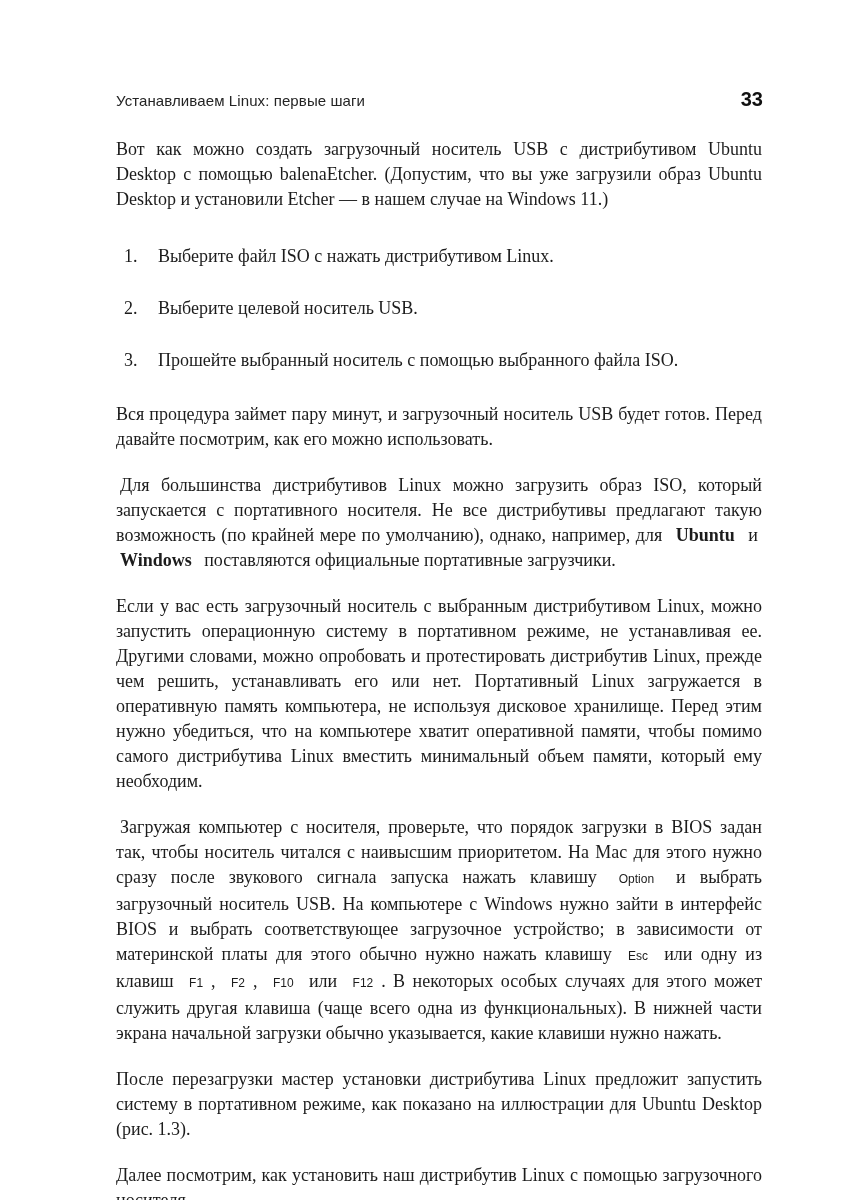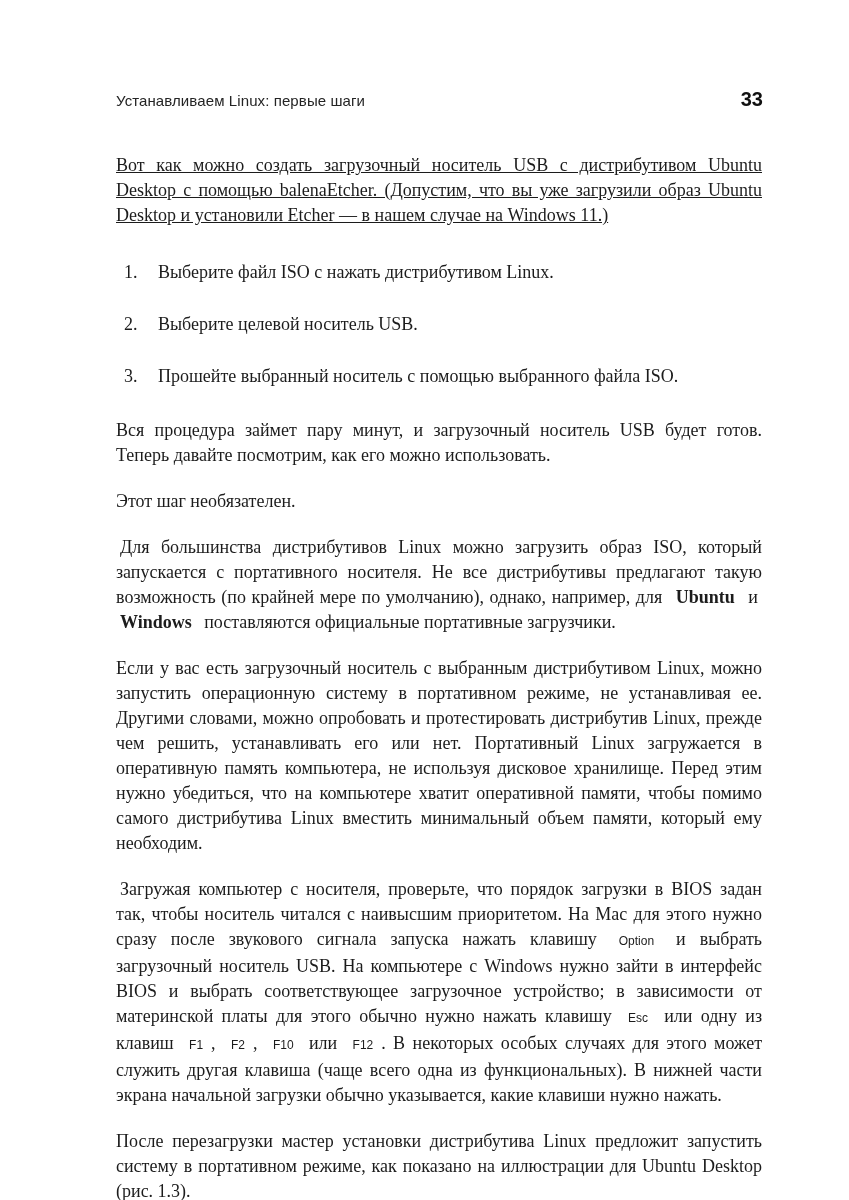--- a/index.html
+++ b/index.html
@@ -40,21 +40,21 @@
     left: 100px;
     width: 662px;
   }
   .para {
     font-size: 18px;
     line-height: 25px;
     text-align: justify;
     margin-top: 13px;
     hyphens: auto;
   }
-  .body-col > :first-child { margin-top: 16px; text-decoration: underline; }
+  .body-col > :first-child { margin-top: 0; }
   .steps {
     list-style: none;
     margin-top: 16px;
     margin-bottom: 4px;
   }
   .step {
     display: flex;
     font-size: 18px;
     line-height: 25px;
     margin-top: 11px;
@@ -105,24 +105,23 @@
       <li class="step">
           <span class="step-num">2.</span>
           <span class="step-text">Выберите целевой носитель USB.</span>
         </li>
       <li class="step">
           <span class="step-num">3.</span>
           <span class="step-text">Прошейте выбранный носитель с помощью выбранного файла ISO.</span>
         </li>
     </ol>
 
-    <p class="para">Вся процедура займет пару минут, и загрузочный носитель USB будет готов. Теперь давайте посмотрим, как его можно использовать.</p>
+    <p class="para">Вся процедура займет пару минут, и загрузочный носитель USB будет готов. Перед давайте посмотрим, как его можно использовать.</p>
 
 
-    <p class="para">Этот шаг необязателен.</p>
 
     <p class="para"><span>Для большинства дистрибутивов Linux можно загрузить образ ISO, который запускается с портативного носителя. Не все дистрибутивы предлагают такую возможность (по крайней мере по умолчанию), однако, например, для </span><span class="b">Ubuntu</span><span> и </span><span class="b">Windows</span><span> поставляются официальные портативные загрузчики.</span></p>
 
     <p class="para">Если у вас есть загрузочный носитель с выбранным дистрибутивом Linux, можно запустить операционную систему в портативном режиме, не устанавливая ее. Другими словами, можно опробовать и протестировать дистрибутив Linux, прежде чем решить, устанавливать его или нет. Портативный Linux загружается в оперативную память компьютера, не используя дисковое хранилище. Перед этим нужно убедиться, что на компьютере хватит оперативной памяти, чтобы помимо самого дистрибутива Linux вместить минимальный объем памяти, который ему необходим.</p>
 
     <p class="para"><span>Загружая компьютер с носителя, проверьте, что порядок загрузки в BIOS задан так, чтобы носитель читался с наивысшим приоритетом. На Mac для этого нужно сразу после звукового сигнала запуска нажать клавишу </span><span class="key">Option</span><span> и выбрать загрузочный носитель USB. На компьютере с Windows нужно зайти в интерфейс BIOS и выбрать соответствующее загрузочное устройство; в зависимости от материнской платы для этого обычно нужно нажать клавишу </span><span class="key">Esc</span><span> или одну из клавиш </span><span class="key">F1</span><span>, </span><span class="key">F2</span><span>, </span><span class="key">F10</span><span> или </span><span class="key">F12</span><span>. В некоторых особых случаях для этого может служить другая клавиша (чаще всего одна из функциональных). В нижней части экрана начальной загрузки обычно указывается, какие клавиши нужно нажать.</span></p>
 
     <p class="para">После перезагрузки мастер установки дистрибутива Linux предложит запустить систему в портативном режиме, как показано на иллюстрации для Ubuntu Desktop (рис. 1.3).</p>
 
     <p class="para">Далее посмотрим, как установить наш дистрибутив Linux с помощью загрузочного носителя.</p>

